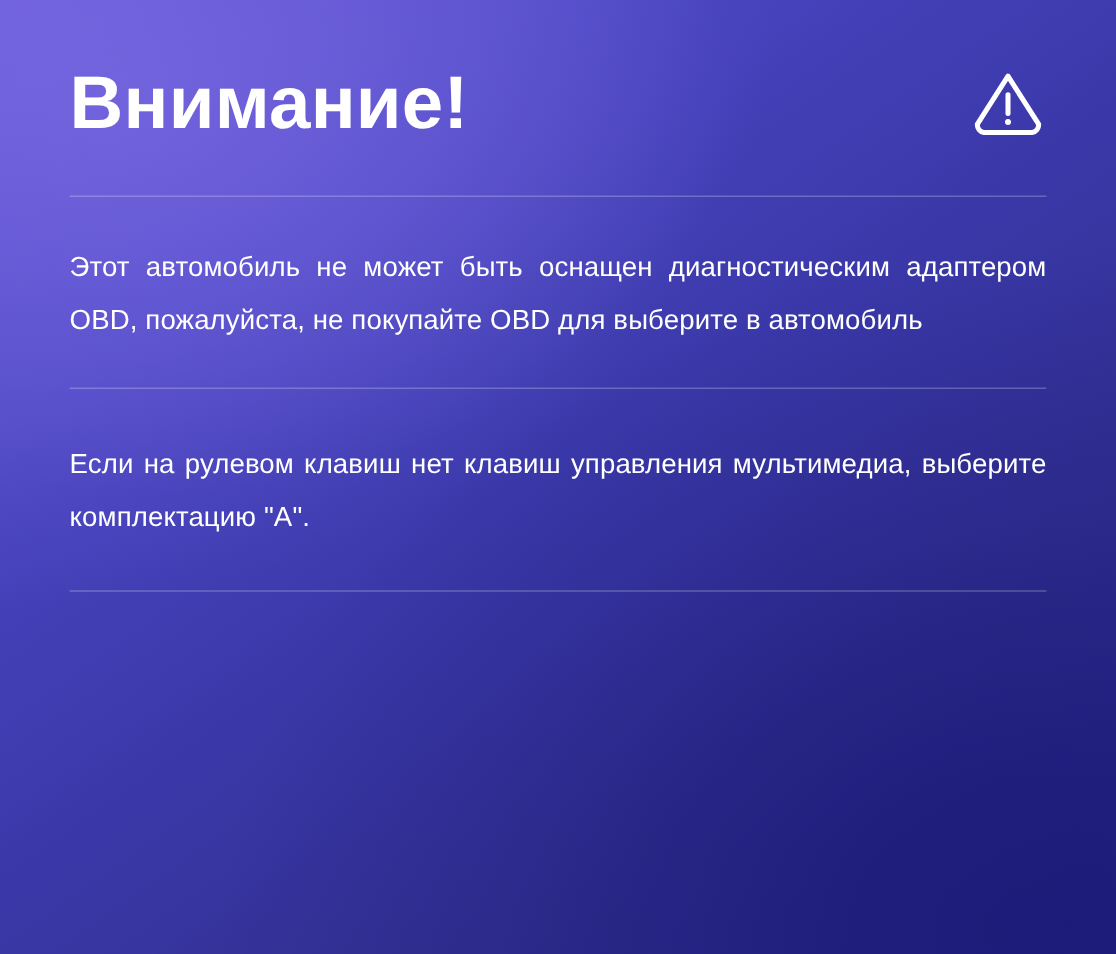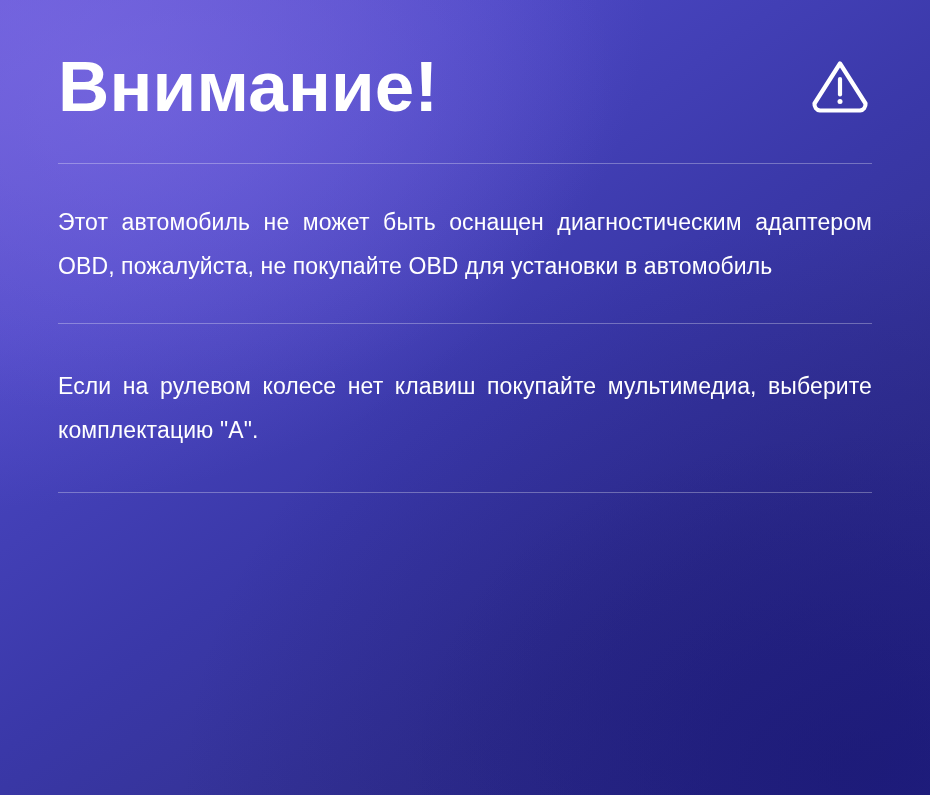--- a/index.html
+++ b/index.html
@@ -42,21 +42,21 @@
   
   .header {
     position: relative;
     height: 163px;
     display: flex;
     align-items: center;
     justify-content: space-between;
   }
   .title {
     color: #ffffff;
-    font-size: 71px;
+    font-size: 62px;
     font-weight: 700;
     letter-spacing: 0.2px;
     line-height: 1;
     margin: 0;
     padding-top: 10px;
     white-space: nowrap;
   }
   .warn-icon {
     width: 64px;
     height: 64px;
@@ -107,26 +107,26 @@
       <svg class="warn-icon" viewBox="0 0 64 64" aria-hidden="true">
         <path d="M32 10.5 L57.5 50.5 A6.5 6.5 0 0 1 52 57.5 L12 57.5 A6.5 6.5 0 0 1 6.5 50.5 Z" fill="none" stroke="#ffffff" stroke-width="4.2" stroke-linejoin="round"></path>
         <line x1="32" y1="26" x2="32" y2="41.5" stroke="#ffffff" stroke-width="4.2" stroke-linecap="round"></line>
         <circle cx="32" cy="48.6" r="2.5" fill="#ffffff"></circle>
       </svg>
     </div>
 
     <hr class="divider">
 
     <div class="block block--1 block--justify">
-      <p>Этот автомобиль не может быть оснащен диагностическим адаптером OBD, пожалуйста, не покупайте OBD для установки в автомобиль</p>
+      <p>Этот автомобиль не может быть оснащен диагностическим адаптером OBD, пожалуйста, не покупайте OBD для выберите в автомобиль</p>
     </div>
 
     <hr class="divider">
 
     <div class="block block--2 block--justify">
-      <p>Если на рулевом колесе нет клавиш покупайте мультимедиа, выберите комплектацию "А".</p>
+      <p>Если на рулевом клавиш нет клавиш управления мультимедиа, выберите комплектацию "А".</p>
     </div>
 
     <hr class="divider">
 
 
   </div>
 </div>
 
 </body></html>

